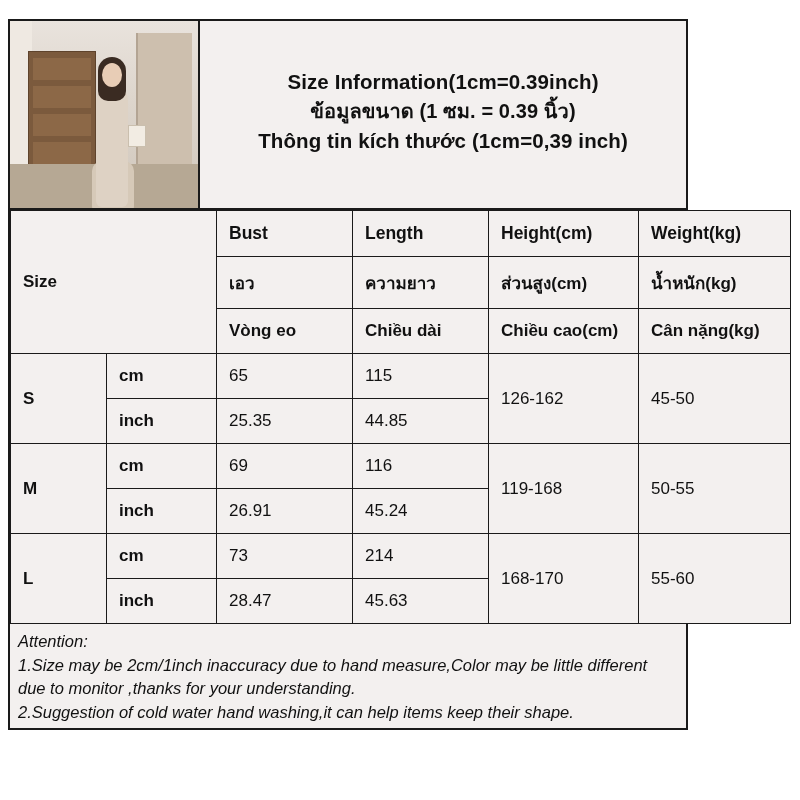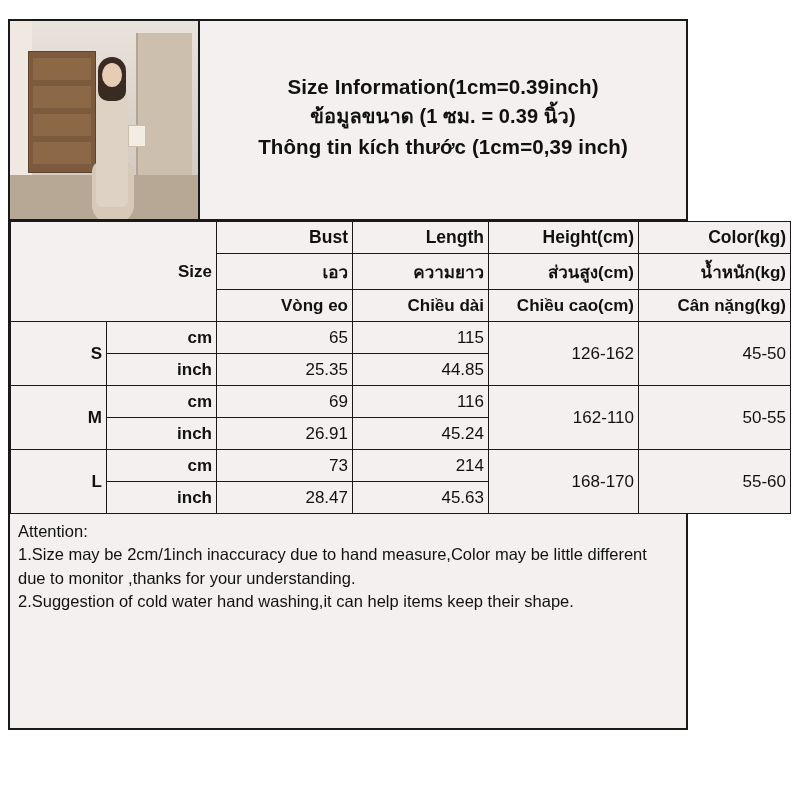--- a/index.html
+++ b/index.html
@@ -136,25 +136,25 @@
 
   
   table.size-table {
     width: 100%;
     border-collapse: collapse;
     table-layout: fixed;
     background: #f3f0ef;
   }
   table.size-table td, table.size-table th {
     border: 1px solid #1a1a1a;
-    text-align: right;
+    text-align: left;
     vertical-align: middle;
     font-size: 17px;
     color: #111;
-    padding: 4px;
+    padding: 12px;
     height: 32px;
     box-sizing: border-box;
   }
   .col-size   { width: 96px; }
   .col-unit   { width: 110px; }
   .col-bust   { width: 136px; }
   .col-length { width: 136px; }
   .col-height { width: 150px; }
   .col-weight { width: 152px; }
 
@@ -187,21 +187,21 @@
   .attention {
     flex: 1;
     background: #f3f0ef;
     padding: 6px 8px 4px 8px;
     box-sizing: border-box;
     font-size: 16.5px;
     line-height: 1.42;
     color: #111;
     text-align: left;
   }
-  .attention div { white-space: nowrap; }
+  .attention div { white-space: nowrap; font-style: italic; }
 </style>
 </head>
 <body>
 
 <div class="sheet">
   <div class="chart">
 
     <div class="header">
       <div class="photo-cell">
         <div class="photo">
@@ -231,21 +231,21 @@
         <col class="col-length">
         <col class="col-height">
         <col class="col-weight">
       </colgroup>
       <tbody>
         <tr>
           <td class="size-head" rowspan="3" colspan="2">Size</td>
           <td class="hdr en">Bust</td>
           <td class="hdr en">Length</td>
           <td class="hdr en">Height(cm)</td>
-          <td class="hdr en">Color(kg)</td>
+          <td class="hdr en">Weight(kg)</td>
         </tr>
         <tr>
           <td class="hdr th">เอว</td>
           <td class="hdr th">ความยาว</td>
           <td class="hdr th">ส่วนสูง(cm)</td>
           <td class="hdr th">น้ำหนัก(kg)</td>
         </tr>
         <tr>
           <td class="hdr vi">Vòng eo</td>
           <td class="hdr vi">Chiều dài</td>
@@ -265,21 +265,21 @@
           <td class="unit-cell">inch</td>
           <td class="value-cell">25.35</td>
           <td class="value-cell">44.85</td>
         </tr>
 
         <tr>
           <td class="size-letter" rowspan="2">M</td>
           <td class="unit-cell">cm</td>
           <td class="value-cell">69</td>
           <td class="value-cell">116</td>
-          <td class="range-cell" rowspan="2">162-110</td>
+          <td class="range-cell" rowspan="2">119-168</td>
           <td class="range-cell" rowspan="2">50-55</td>
         </tr>
         <tr>
           <td class="unit-cell">inch</td>
           <td class="value-cell">26.91</td>
           <td class="value-cell">45.24</td>
         </tr>
 
         <tr>
           <td class="size-letter" rowspan="2">L</td>

